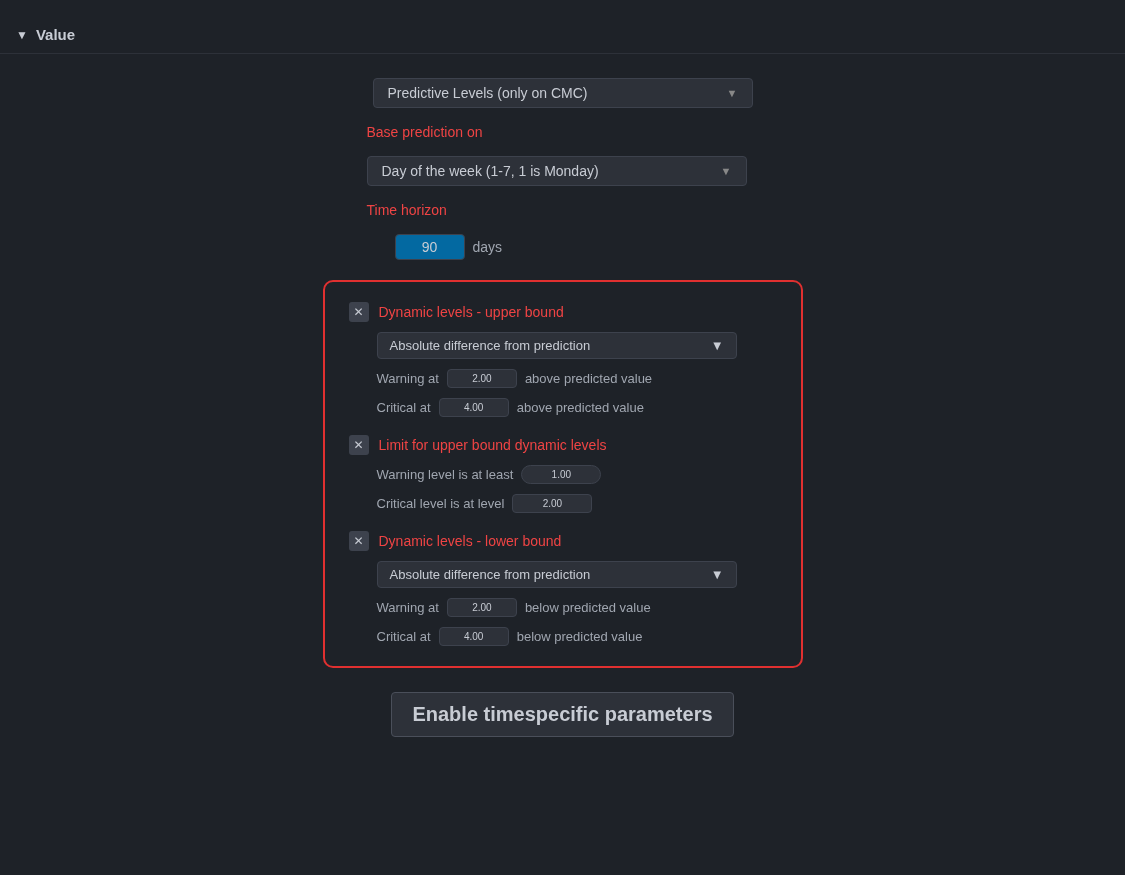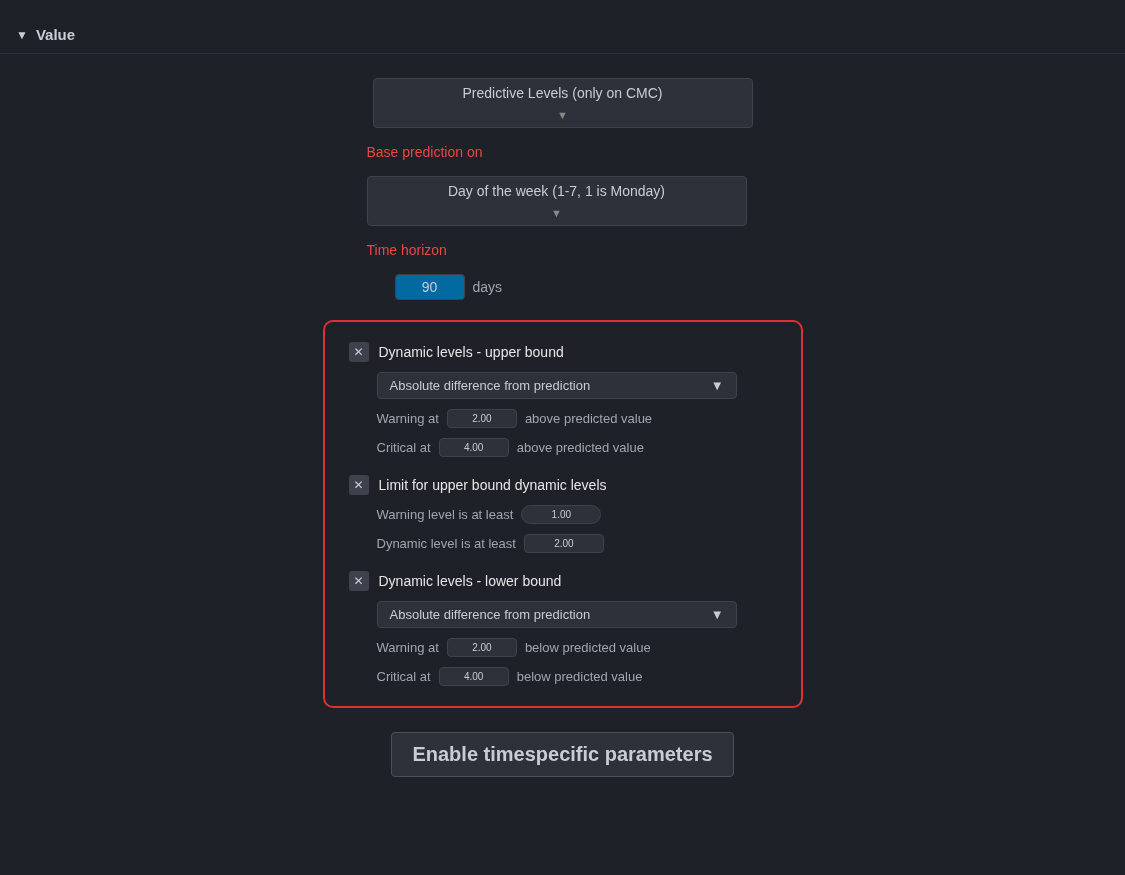--- a/index.html
+++ b/index.html
@@ -49,21 +49,20 @@
       color: #c8ccd4;
       padding: 6px 14px;
       border-radius: 4px;
       cursor: pointer;
       display: flex;
       align-items: center;
       gap: 8px;
       font-size: 14px;
       min-width: 200px;
       justify-content: space-between;
-      flex-direction: column;
     }
 
     .dropdown-btn .arrow {
       font-size: 11px;
       color: #888;
     }
 
     .field-label {
       color: #ef4444;
       font-size: 14px;
@@ -126,21 +125,21 @@
       border-radius: 3px;
       cursor: pointer;
       display: flex;
       align-items: center;
       justify-content: center;
       font-size: 12px;
       flex-shrink: 0;
     }
 
     .dynamic-section-title {
-      color: #e5e5e5;
+      color: #ef4444;
       font-size: 14px;
       font-weight: 500;
     }
 
     .dynamic-section-content {
       display: flex;
       flex-direction: column;
       gap: 10px;
       padding-left: 28px;
     }
@@ -260,21 +259,21 @@
             <span>✕</span>
           </button>
           <span class="dynamic-section-title">Limit for upper bound dynamic levels</span>
         </div>
         <div class="dynamic-section-content">
           <div class="inline-row">
             <span>Warning level is at least</span>
             <input class="inline-input" type="text" value="1.00" style="width: 80px; border-radius: 10px;">
           </div>
           <div class="inline-row">
-            <span>Dynamic level is at least</span>
+            <span>Critical level is at level</span>
             <input class="inline-input" type="text" value="2.00" style="width: 80px;">
           </div>
         </div>
       </div>
 
       <div class="dynamic-section">
         <div class="dynamic-section-header">
           <button class="x-btn">
             <span>✕</span>
           </button>

